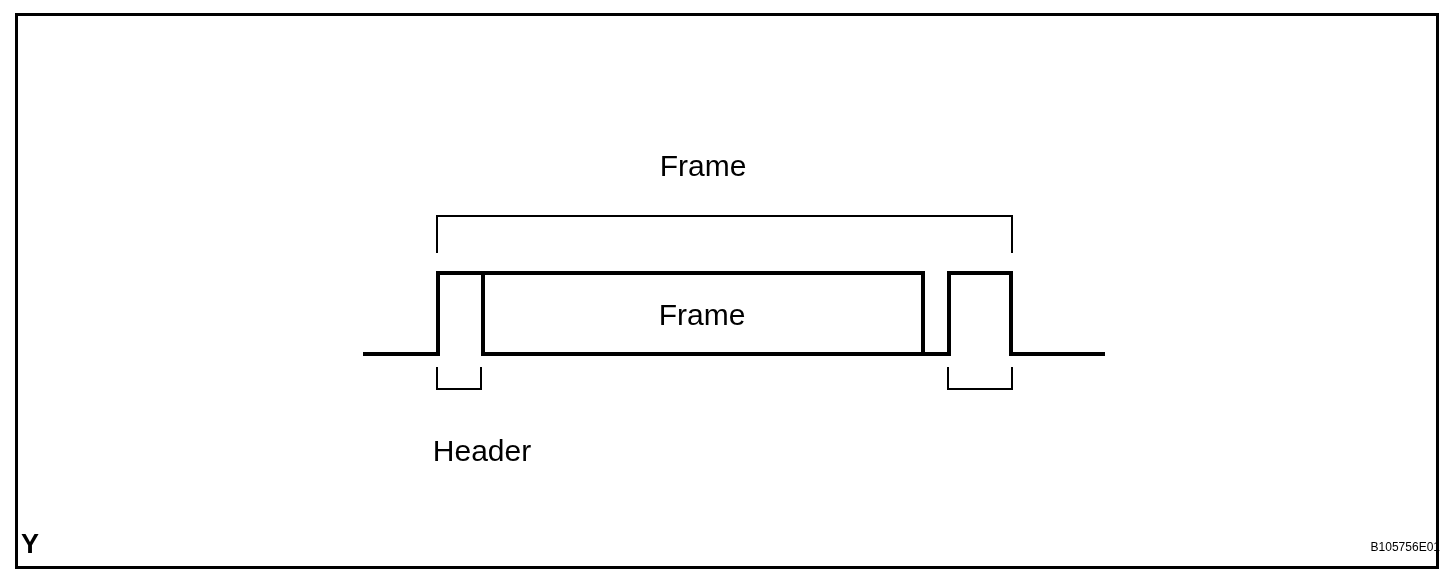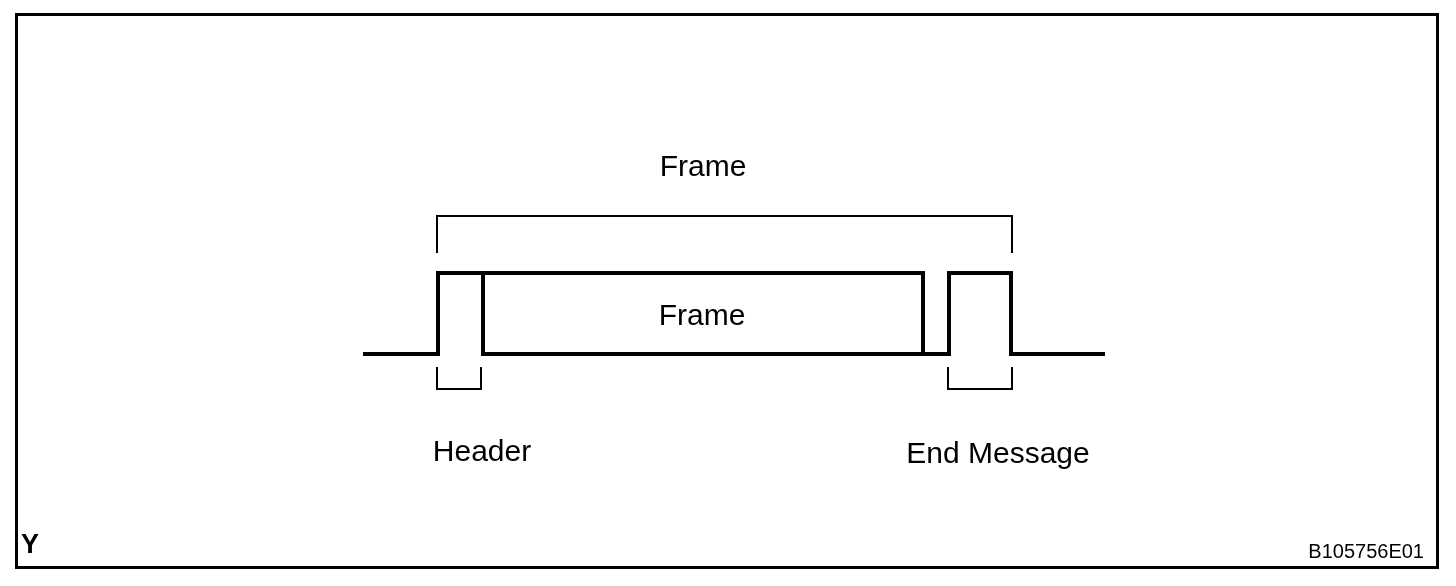--- a/index.html
+++ b/index.html
@@ -41,23 +41,23 @@
     position: absolute;
     left: 21px;
     top: 531px;
     font-size: 27px;
     font-weight: bold;
     line-height: 1;
     transform: none;
   }
   .figure-code {
     position: absolute;
-    right: 32px;
+    right: 16px;
     top: 541px;
-    font-size: 20px;
+    font-size: 12px;
     line-height: 1;
     margin-left: 8px;
   }
 </style>
 </head>
 <body>
 
 <div id="canvas">
 
   <div class="outer-border"></div>
@@ -93,19 +93,18 @@
   <div class="ln" style="left:436px; top:367px; width:2px; height:23px;"></div>
   <div class="ln" style="left:480px; top:367px; width:2px; height:23px;"></div>
   <div class="ln" style="left:436px; top:388px; width:46px; height:2px;"></div>
 
   <div class="ln" style="left:947px; top:367px; width:2px; height:23px;"></div>
   <div class="ln" style="left:1011px; top:367px; width:2px; height:23px;"></div>
   <div class="ln" style="left:947px; top:388px; width:66px; height:2px;"></div>
 
   <div class="label" style="left:482px; top:436px;">Header</div>
 
-  <div class="label" style="left:998px; top:438px;">End Message</div>
 
   <div class="corner-marker">Y</div>
 
   <div class="figure-code">B105756E01</div>
 
 </div>
 
 </body></html>

